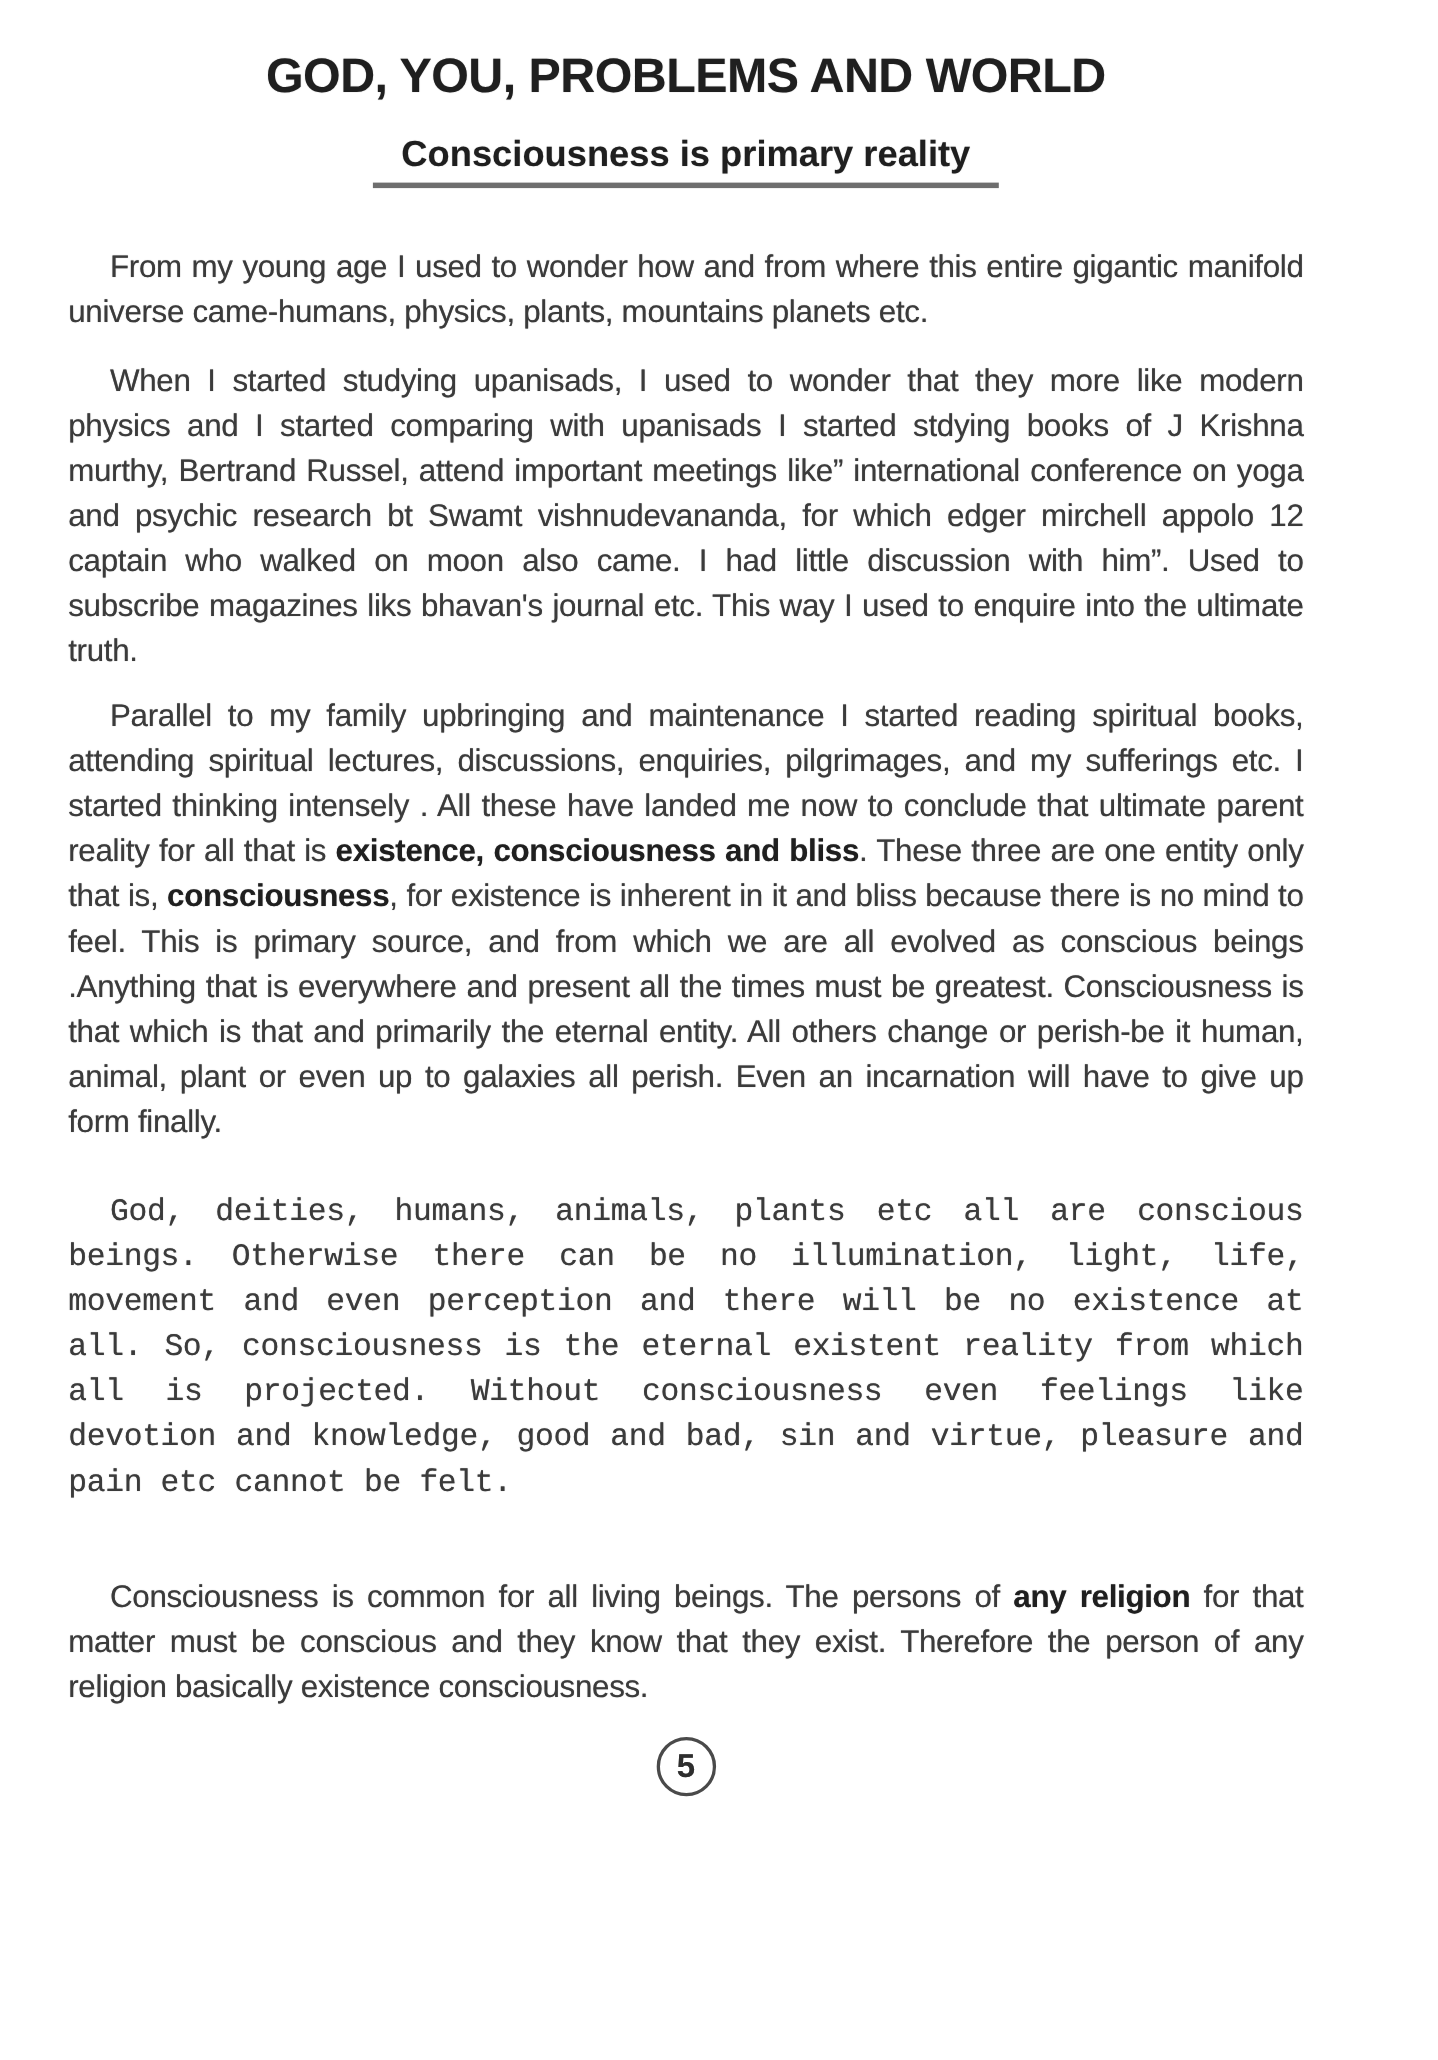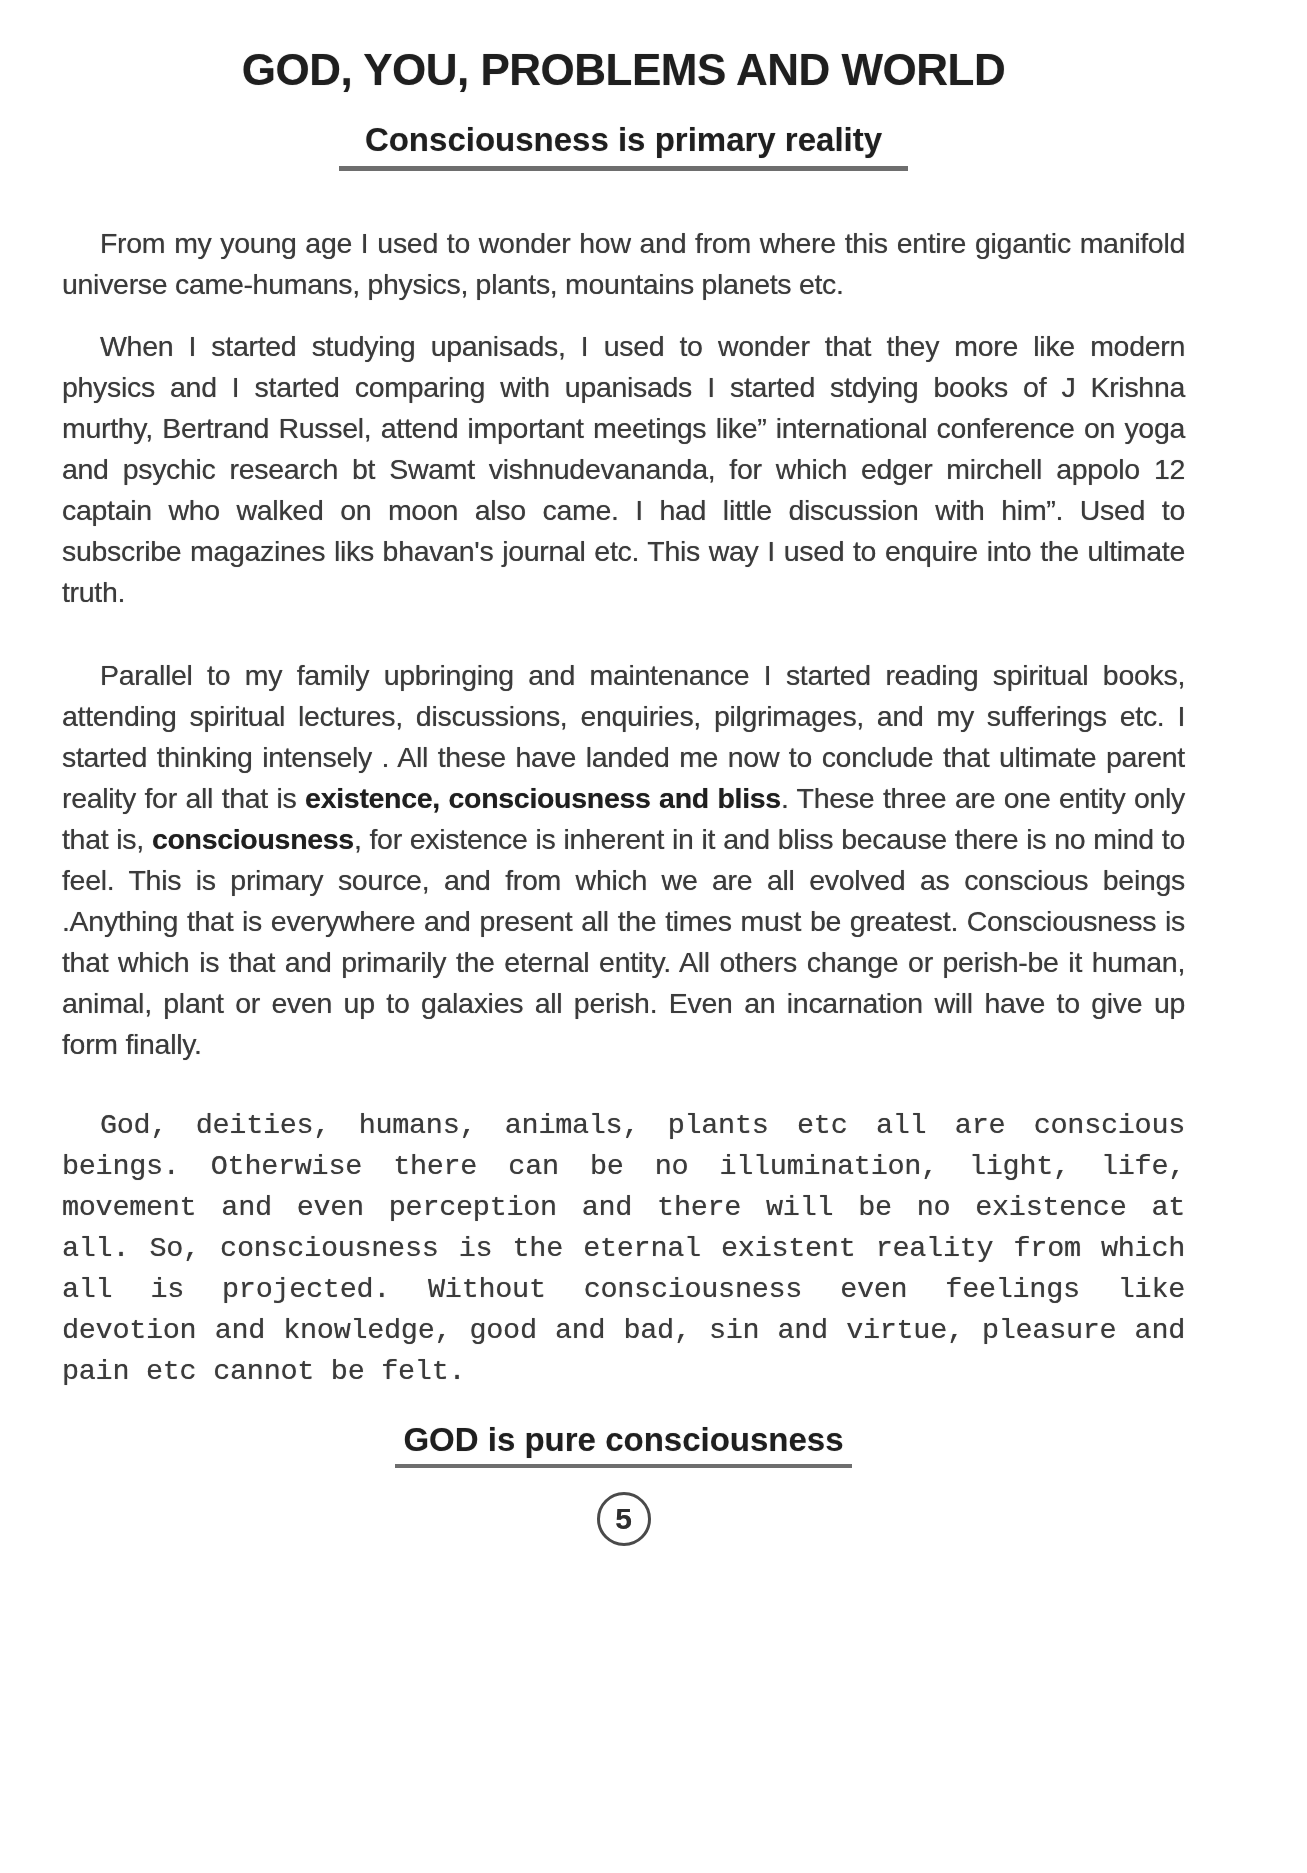--- a/index.html
+++ b/index.html
@@ -64,21 +64,21 @@
     line-height:41px;
     letter-spacing:-0.3px;
     text-align:justify;
     color:var(--ink);
     text-shadow:0 0 0.7px rgba(70,70,70,0.75);
   }
   .para.indent{text-indent:38px;}
   .para .bold{font-weight:700;color:var(--ink-bold);}
   .mt-p1{margin-top:52px;}
   .mt-p2{margin-top:21px;}
-  .mt-p3{margin-top:42px;}
+  .mt-p3{margin-top:18px;}
   .mt-p4{margin-top:40px;font-family:Liberation Mono, monospace;}
   .mt-p5{margin-top:64px;}
   .mt-p6{margin-top:30px;}
   .page-number{
     margin:24px auto 0 auto;
     width:54px;height:54px;
     border:3px solid #4a4a4a;
     border-radius:50%;
     display:flex;align-items:center;justify-content:center;
     font-size:30px;font-weight:700;
@@ -98,23 +98,21 @@
   </h2>
 
   <p class="para indent mt-p1"><span>From my young age I used to wonder how and from where this entire gigantic manifold universe came-humans, physics, plants, mountains planets etc.</span></p>
 
   <p class="para indent mt-p2"><span>When I started studying upanisads, I used to wonder that they more like modern physics and I started comparing with upanisads  I started stdying books of J Krishna murthy, Bertrand Russel, attend important meetings like” international conference on yoga and psychic research bt Swamt vishnudevananda, for which edger mirchell appolo 12 captain who walked on moon also came. I had little discussion with him”. Used to subscribe magazines liks bhavan's journal etc. This way I used to enquire into the ultimate truth.</span></p>
 
   <p class="para indent mt-p3"><span>Parallel to my family upbringing and maintenance I started reading spiritual books, attending spiritual lectures, discussions, enquiries, pilgrimages, and my sufferings etc. I started thinking intensely . All these have landed me now to conclude that ultimate parent reality for all that is </span><span class="bold">existence, consciousness and bliss</span><span>. These three are one entity only that is, </span><span class="bold">consciousness</span><span>, for existence is inherent in it and bliss because there is no mind to feel. This is primary source, and from which we are all evolved as conscious beings .Anything that is everywhere and present all the times must be greatest. Consciousness is that which is that and primarily the eternal entity. All others change or perish-be it human, animal, plant or even up to galaxies all perish. Even an incarnation will have to give up form finally.</span></p>
 
   <p class="para indent mt-p4"><span>God, deities, humans, animals, plants etc all are conscious beings. Otherwise there can be no illumination, light, life, movement and even perception and there will be no existence at all. So, consciousness is the eternal existent reality from which all is projected. Without consciousness even feelings like devotion and knowledge, good and bad, sin and virtue, pleasure and pain etc cannot be felt.</span></p>
 
-  <h2 class="heading2">
-    <span class="rule">GOD is pure consciousness</span>
-  </h2>
 
+  <p class="para indent mt-p5"><span>Consciousness is common for all living beings. The persons of </span><span class="bold">any religion</span><span> for that matter must be conscious and they know that they exist. Therefore the person of any religion basically existence consciousness.</span></p>
 
 
   <div class="page-number">
     <span>5</span>
   </div>
 
 </div>
 
 </body></html>

